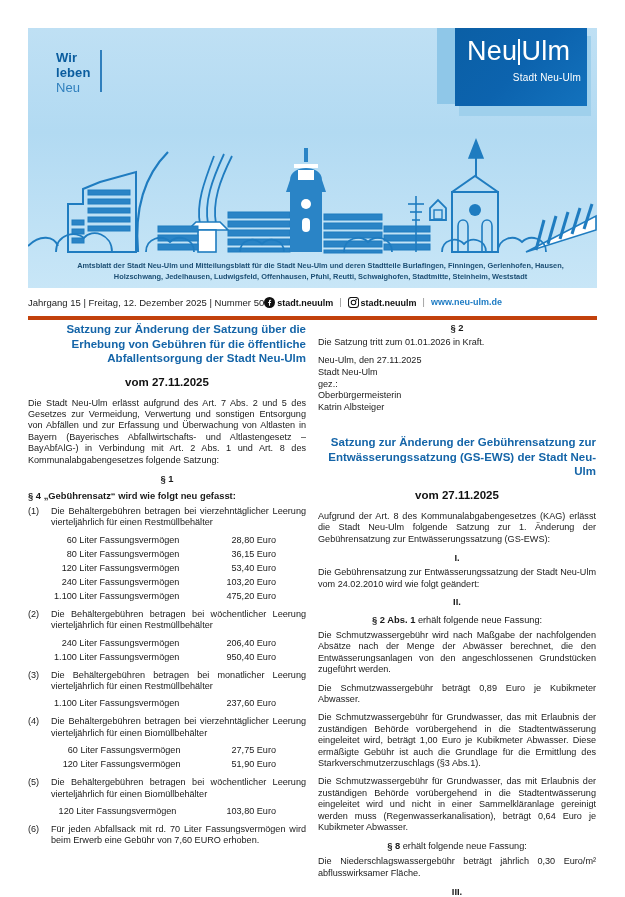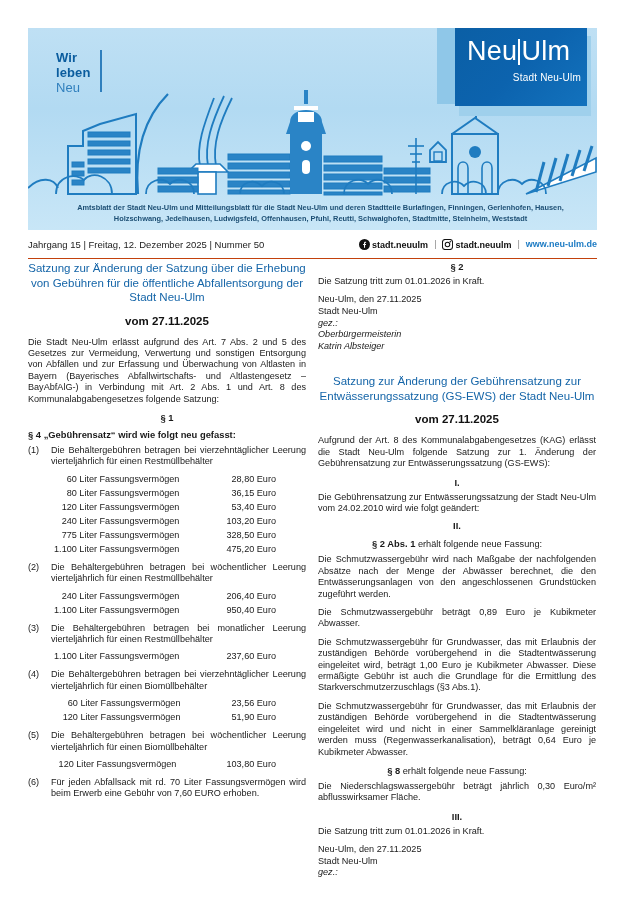--- a/index.html
+++ b/index.html
@@ -21,21 +21,21 @@
     height: 897px;
     background: #ffffff;
     box-sizing: border-box;
     padding: 28px 28px 10px 28px;
   }
 
   
   .masthead {
     position: relative;
     width: 569px;
-    height: 202px;
+    height: 260px;
     background: linear-gradient(180deg, #bfe0f4 0%, #b2daf2 40%, #c8e6f7 100%);
     overflow: hidden;
   }
   .claim {
     position: absolute;
     left: 28px;
     top: 22px;
     font-size: 13px;
     line-height: 15px;
     font-weight: bold;
@@ -121,23 +121,22 @@
     line-height: 11px;
     color: #1d4f74;
     padding: 0 18px;
     font-weight: bold;
   }
 
   
   .inforow {
     display: flex;
     align-items: center;
-    justify-content: space-between;
     height: 28px;
-    border-bottom: 1px solid #c2410c;
+    border-bottom: 4px solid #c2410c;
     margin-bottom: 1px;
   }
   .issue-line {
     font-size: 9.5px;
     color: #222;
   }
   .social {
     display: flex;
     align-items: center;
     gap: 4px;
@@ -174,24 +173,24 @@
   }
   .section-banner span {
     color: #ffffff;
     font-size: 14.5px;
     font-weight: bold;
     letter-spacing: .2px;
   }
 
   .doc-title {
     color: #1565a8;
-    font-weight: normal;
+    font-weight: bold;
     font-size: 11.5px;
     line-height: 14.5px;
-    text-align: center;
+    text-align: right;
     margin-bottom: 10px;
   }
   .doc-date {
     color: #111;
     font-weight: bold;
     font-size: 11.5px;
     text-align: center;
     margin-bottom: 10px;
   }
   p.body {
@@ -249,21 +248,21 @@
     text-align: right;
     padding-right: 30px;
     white-space: nowrap;
   }
 
   .sig {
     font-size: 9.1px;
     line-height: 11.6px;
     margin-top: 7px;
   }
-  .sig .it { font-style: italic; }
+  .sig .it { }
 </style>
 </head>
 <body>
 
 <div class="page">
 
   <div class="masthead">
 
     <div class="claim">
       <div>Wir</div>
@@ -437,24 +436,20 @@
         </tr>
         <tr>
           <td class="label">120 Liter Fassungsvermögen</td>
           <td class="amount">53,40 Euro</td>
         </tr>
         <tr>
           <td class="label">240 Liter Fassungsvermögen</td>
           <td class="amount">103,20 Euro</td>
         </tr>
         <tr>
-          <td class="label">775 Liter Fassungsvermögen</td>
-          <td class="amount">328,50 Euro</td>
-        </tr>
-        <tr>
           <td class="label">1.100 Liter Fassungsvermögen</td>
           <td class="amount">475,20 Euro</td>
         </tr>
       </tbody>
         </table>
 
       <div class="numitem">
         <div class="n">(2)</div>
         <div class="t">Die Behältergebühren betragen bei wöchentlicher Leerung vierteljährlich für einen Restmüllbehälter</div>
       </div>
@@ -485,21 +480,21 @@
         </table>
 
       <div class="numitem">
         <div class="n">(4)</div>
         <div class="t">Die Behältergebühren betragen bei vierzehntäglicher Leerung vierteljährlich für einen Biomüllbehälter</div>
       </div>
       <table class="fees">
         <tbody>
             <tr>
           <td class="label">60 Liter Fassungsvermögen</td>
-          <td class="amount">23,56 Euro</td>
+          <td class="amount">27,75 Euro</td>
         </tr>
         <tr>
           <td class="label">120 Liter Fassungsvermögen</td>
           <td class="amount">51,90 Euro</td>
         </tr>
       </tbody>
         </table>
 
       <div class="numitem">
         <div class="n">(5)</div>

